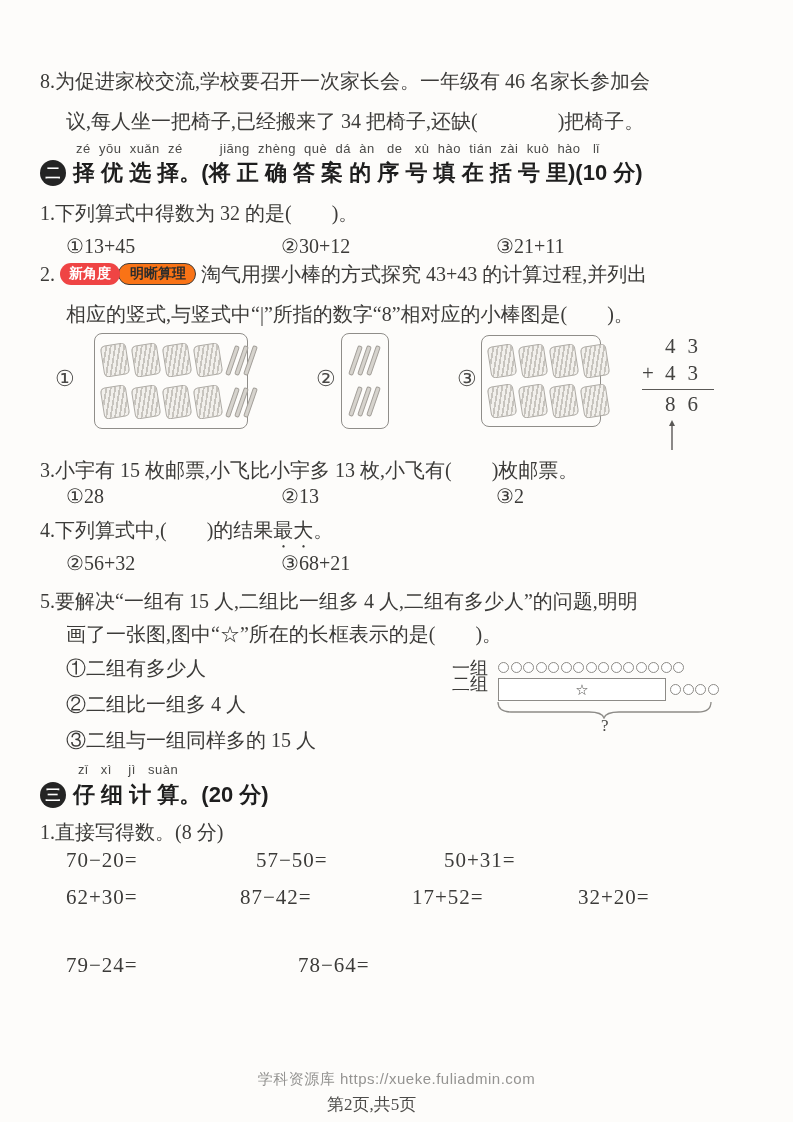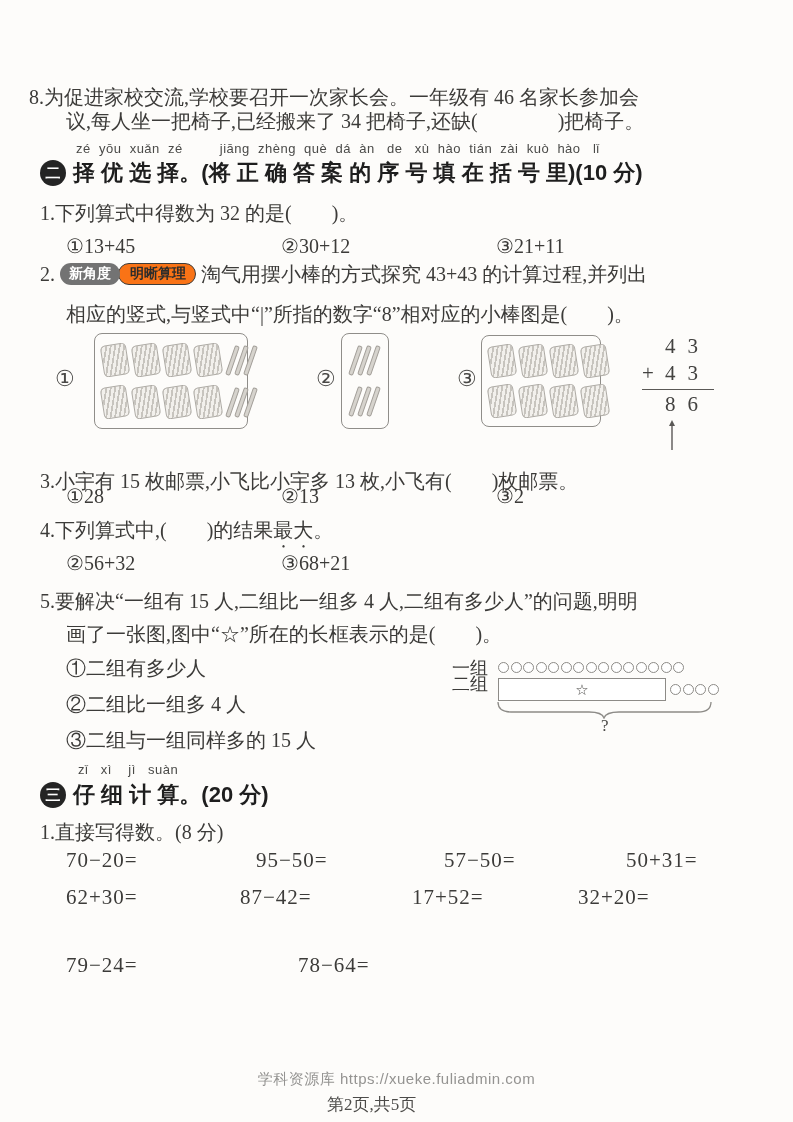--- a/index.html
+++ b/index.html
@@ -12,21 +12,21 @@
   .sec-head{display:flex;align-items:center;gap:7px;}
   .sec-icon{width:26px;height:26px;border-radius:50%;background:#242424;color:#fff;flex:0 0 auto;
             display:flex;align-items:center;justify-content:center;
             font:700 15px "Liberation Sans",sans-serif;}
   .sec-title{font:700 22px "Liberation Sans","DejaVu Sans",sans-serif;color:#1e1e1e;white-space:pre;}
   .opts{display:grid;grid-template-columns:215px 215px auto;}
   .opt{font-size:20px;white-space:nowrap;}
   .cells4{display:grid;grid-template-columns:174px 172px 166px auto;width:700px;}
   .cells3{display:grid;grid-template-columns:232px 244px auto;width:700px;}
   .cell{font-size:21px;letter-spacing:1px;white-space:nowrap;}
-  .badge1{background:#737373;color:#fff;border-radius:12px;padding:2px 9px;position:relative;z-index:2;
+  .badge1{background:#ef4444;color:#fff;border-radius:12px;padding:2px 9px;position:relative;z-index:2;
           font:700 14px "Liberation Sans",sans-serif;white-space:nowrap;}
   .badge2{background:#f97316;color:#2d2d2b;border:1.5px solid #3d3c3a;border-radius:12px;padding:1px 9px 1px 11px;
           margin-left:-7px;font:700 14px "Liberation Sans",sans-serif;white-space:nowrap;}
   .q2l1{display:flex;align-items:center;gap:5px;}
   .stickbox{border:1.3px solid #8f8d89;border-radius:8px;background:#fdfcfa;
             display:flex;flex-direction:column;justify-content:space-evenly;}
   .stickrow{display:flex;align-items:center;gap:5px;padding:0 7px;}
   .bundle{width:24px;height:30px;border-radius:5px;border:1px solid #aeaba5;flex:0 0 auto;
           background:repeating-linear-gradient(108deg,#c7c4be 0 1.8px,#f2f0ec 1.8px 4.4px);
           transform:rotate(-9deg);}
@@ -49,21 +49,21 @@
            display:flex;align-items:center;justify-content:center;font-size:15px;color:#4a4947;}
   .qmark{font-size:17px;color:#4a4947;}
   .footer-site{font:15px "Liberation Sans","DejaVu Sans",sans-serif;color:#949391;letter-spacing:0.5px;}
   .footer-page{font-size:17px;color:#4c4b49;}
 </style>
 </head>
 <body>
 
 <div id="page">
 
-  <div class="abs qline" style="left:29px;top:66px;margin-top:16px;">8.为促进家校交流,学校要召开一次家长会。一年级有 46 名家长参加会</div>
+  <div class="abs qline" style="left:40px;top:66px;">8.为促进家校交流,学校要召开一次家长会。一年级有 46 名家长参加会</div>
   <div class="abs qline" style="left:66px;top:106px;">议,每人坐一把椅子,已经搬来了 34 把椅子,还缺(　　　　)把椅子。</div>
 
   <div class="abs pinyin" style="left:76px;top:141px;">zé  yōu  xuǎn  zé         jiāng  zhèng  què  dá  àn   de   xù  hào  tián  zài  kuò  hào   lǐ</div>
   <div class="abs sec-head" style="left:40px;top:158px;">
     <div class="sec-icon">二</div>
     <div class="sec-title">择 优 选 择。(将 正 确 答 案 的 序 号 填 在 括 号 里)(10 分)</div>
   </div>
 
   <div class="abs qline" style="left:40px;top:198px;">1.下列算式中得数为 32 的是(　　)。</div>
   <div class="abs opts" style="left:66px;top:234px;">
@@ -144,21 +144,21 @@
     <div class="vc-row vc-ind"><span class="vc-num">43</span></div>
     <div class="vc-row"><span class="vc-op">+</span><span class="vc-num">43</span></div>
     <div class="vc-line"></div>
     <div class="vc-row vc-ind"><span class="vc-num">86</span></div>
     <svg width="12" height="32" style="margin-left:24px;">
       <path d="M6,1 L3,7 L9,7 Z" fill="#5a5856"></path>
       <line x1="6" y1="4" x2="6" y2="31" stroke="#5a5856" stroke-width="1.4"></line>
     </svg>
   </div>
 
-  <div class="abs qline" style="left:40px;top:466px;">3.小宇有 15 枚邮票,小飞比小宇多 13 枚,小飞有(　　)枚邮票。</div>
+  <div class="abs qline" style="left:40px;top:455px;">3.小宇有 15 枚邮票,小飞比小宇多 13 枚,小飞有(　　)枚邮票。</div>
   <div class="abs opts" style="left:66px;top:484px;">
       <span class="opt">①28</span>
       <span class="opt">②13</span>
       <span class="opt">③2</span>
     </div>
 
   <div class="abs qline" style="left:40px;top:515px;">
     <span>4.下列算式中,(　　)的结果</span><span class="emph">最大</span><span>。</span>
   </div>
   <div class="abs opts" style="left:66px;top:551px;">
@@ -207,21 +207,20 @@
 
   <div class="abs pinyin" style="left:78px;top:762px;">zǐ   xì    jì   suàn</div>
   <div class="abs sec-head" style="left:40px;top:780px;">
     <div class="sec-icon">三</div>
     <div class="sec-title">仔 细 计 算。(20 分)</div>
   </div>
 
   <div class="abs qline" style="left:40px;top:817px;">1.直接写得数。(8 分)</div>
   <div class="abs cells4" style="left:66px;top:848px;gap:16px;">
       <span class="cell">70−20=</span>
-      <span class="cell">95−50=</span>
       <span class="cell">57−50=</span>
       <span class="cell">50+31=</span>
     </div>
   <div class="abs cells4" style="left:66px;top:885px;">
       <span class="cell">62+30=</span>
       <span class="cell">87−42=</span>
       <span class="cell">17+52=</span>
       <span class="cell">32+20=</span>
     </div>
 

